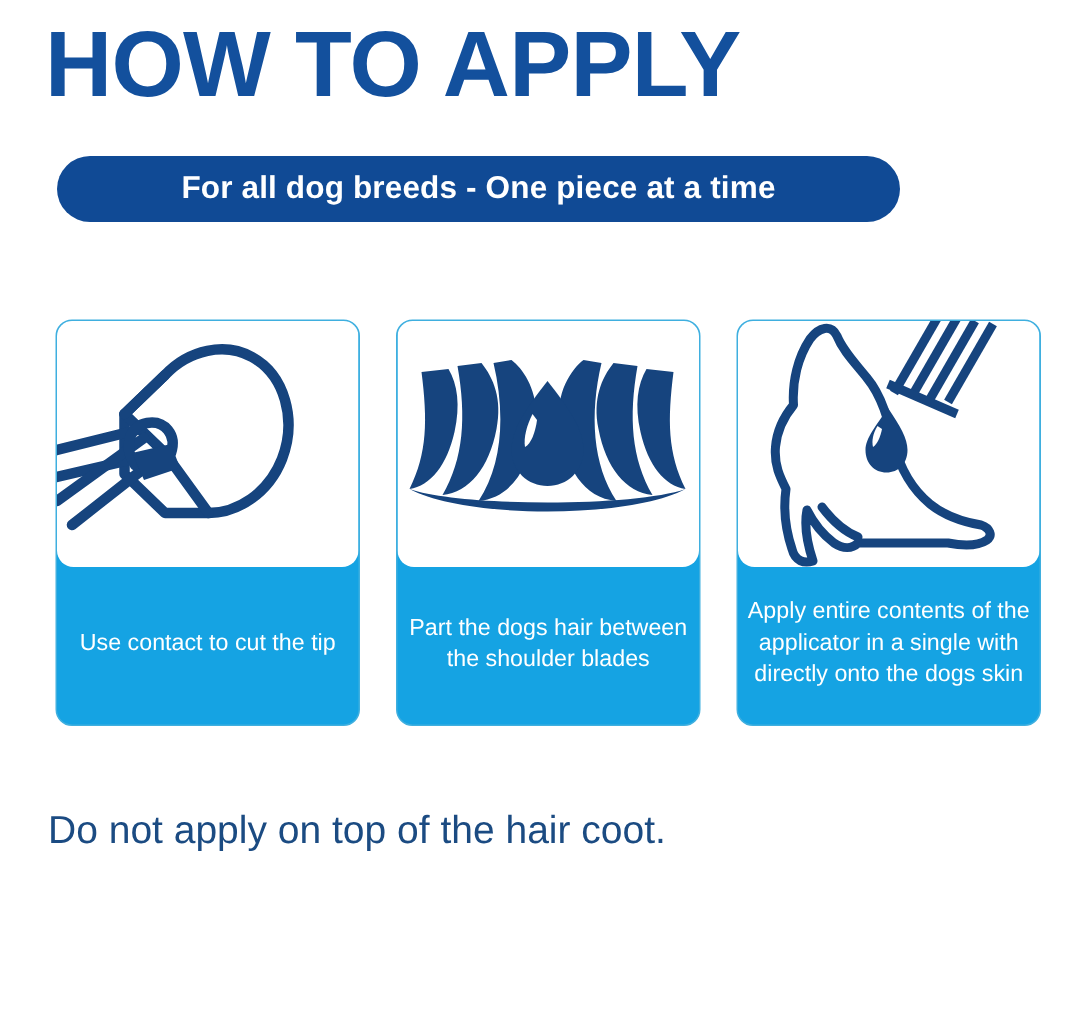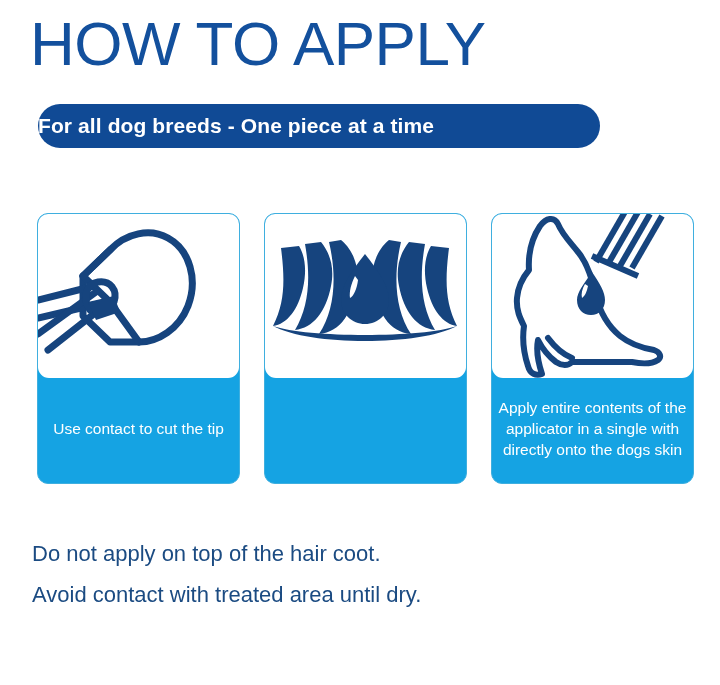--- a/index.html
+++ b/index.html
@@ -22,36 +22,37 @@
     background: #ffffff;
   }
 
   
   .title {
     position: absolute;
     left: 30px;
     top: 8px;
     font-size: 62px;
     line-height: 72px;
-    font-weight: 400;
+    font-weight: 700;
     letter-spacing: -0.5px;
     color: #13509D;
     white-space: nowrap;
   }
 
   .pill {
     position: absolute;
     left: 38px;
     top: 104px;
     width: 562px;
     height: 44px;
     border-radius: 22px;
     background: #104A95;
     display: flex;
     align-items: center;
+    justify-content: center;
   }
   .pill-text {
     color: #ffffff;
     font-size: 21px;
     font-weight: 700;
     letter-spacing: 0.1px;
     white-space: nowrap;
   }
 
   
@@ -103,21 +104,21 @@
 
   
   .notes {
     position: absolute;
     left: 32px;
     top: 533px;
     width: 660px;
   }
   .note {
     color: #1B4B82;
-    font-size: 22px;
+    font-size: 26px;
     line-height: 41px;
     font-weight: 400;
     white-space: nowrap;
   }
 </style>
 </head>
 <body>
 
 <div class="page">
 
@@ -185,20 +186,21 @@
                      C158 124 42 124 8 112 Z"></path>
           </g>
 
           <path d="M100 40 C114 58 124 72 124 86
                    C124 100 113 110 100 110
                    C87 110 76 100 76 86
                    C76 72 86 58 100 40 Z" fill="#16447E"></path>
           <path d="M90 62 C86 70 84 78 85 84 C89 82 92 74 93 66 Z" fill="#ffffff"></path>
         </svg>
       </div>
+      <div class="panel-caption">Part the dogs hair between the shoulder blades</div>
     </div>
 
     <div class="panel">
       <div class="panel-art">
         <svg width="200" height="164" viewBox="0 0 200 164">
 
           <path d="M48 12 C40 24 36 40 37 56
                    C32 62 26 72 25 84
                    C24 96 28 104 32 112
                    C30 126 32 140 36 152
@@ -232,16 +234,15 @@
           <path d="M93 70 C90 75 89 80 90 84 C93 82 95 77 96 72 Z" fill="#ffffff"></path>
         </svg>
       </div>
       <div class="panel-caption tall">Apply entire contents of the applicator in a single with directly onto the dogs skin</div>
     </div>
 
   </div>
 
   <div class="notes">
     <div class="note">Do not apply on top of the hair coot.</div>
-    <div class="note">Avoid contact with treated area until dry.</div>
   </div>
 
 </div>
 
 </body></html>

